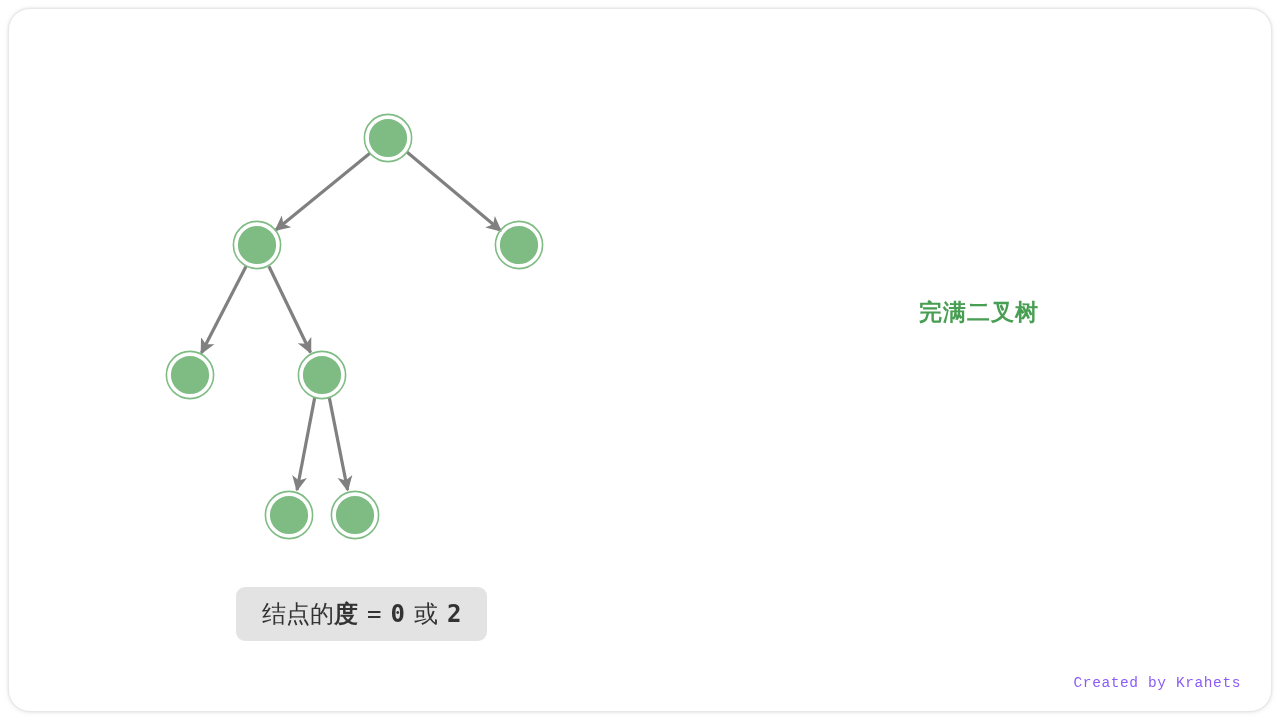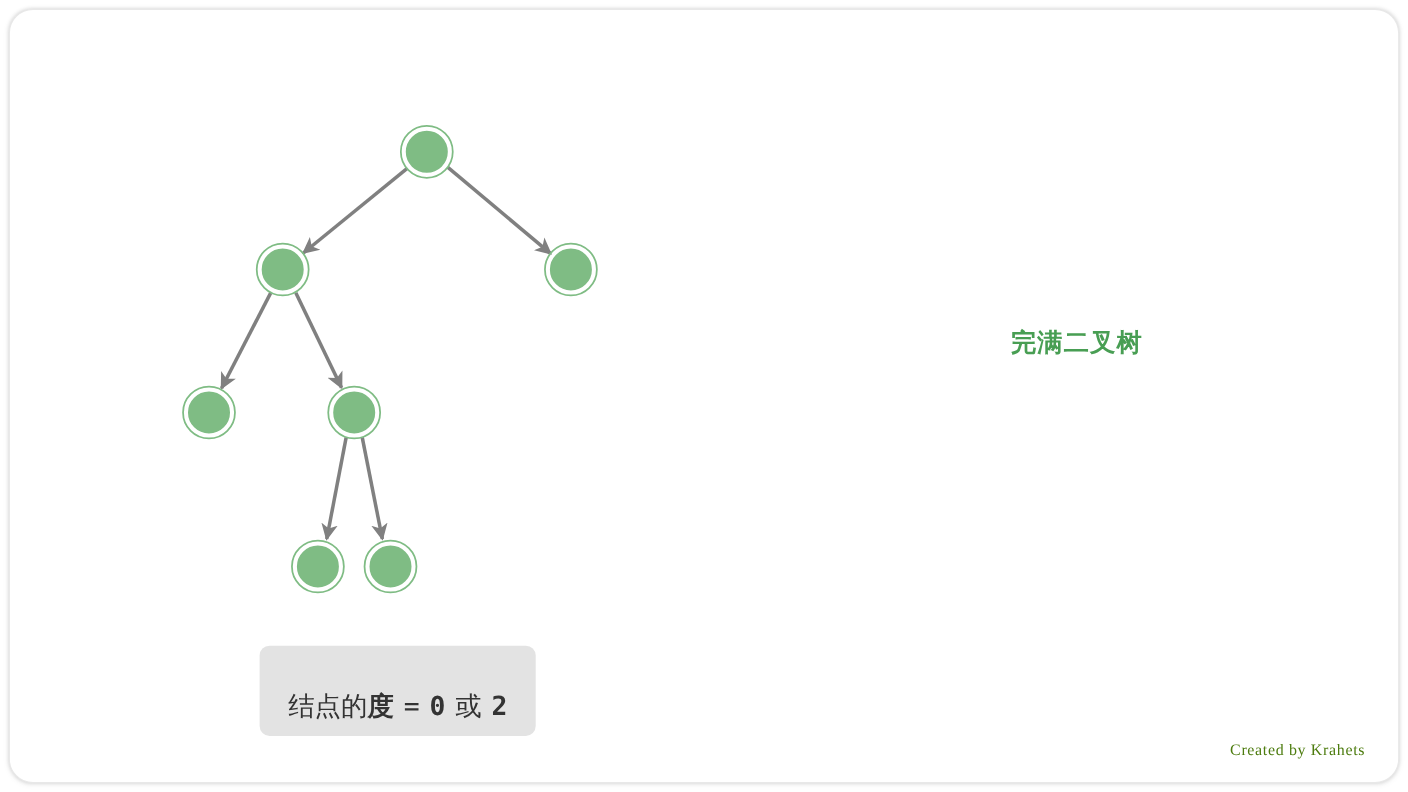--- a/index.html
+++ b/index.html
@@ -72,35 +72,35 @@
     background: #e3e3e3;
     border-radius: 9px;
     display: inline-flex;
     align-items: baseline;
     white-space: nowrap;
     font-family: "DejaVu Sans Mono", "Liberation Mono", monospace;
     font-size: 24px;
     color: #333333;
     line-height: 30px;
   }
-  .degree-pill .seg { display: inline-block; margin-top: 28px; }
+  .degree-pill .seg { display: inline-block; }
   .degree-pill .cjk {
     font-family: "DejaVu Sans", "Liberation Sans", sans-serif;
   }
   .degree-pill .b { font-weight: bold; }
   .degree-pill .sp { display: inline-block; width: 9px; }
 
   
   .credit {
     position: absolute;
     right: 30px;
     bottom: 20px;
-    font-family: Liberation Serif, serif;
+    font-family: Liberation Mono, monospace;
     font-size: 14.5px;
-    color: #4d7c0f;
+    color: #8b5cf6;
     letter-spacing: 0.6px;
     margin-left: 11px;
   }
 </style>
 </head>
 <body>
 
 <div class="canvas">
 
   <svg class="tree-svg" viewBox="0 0 1264 704" xmlns="http://www.w3.org/2000/svg">

